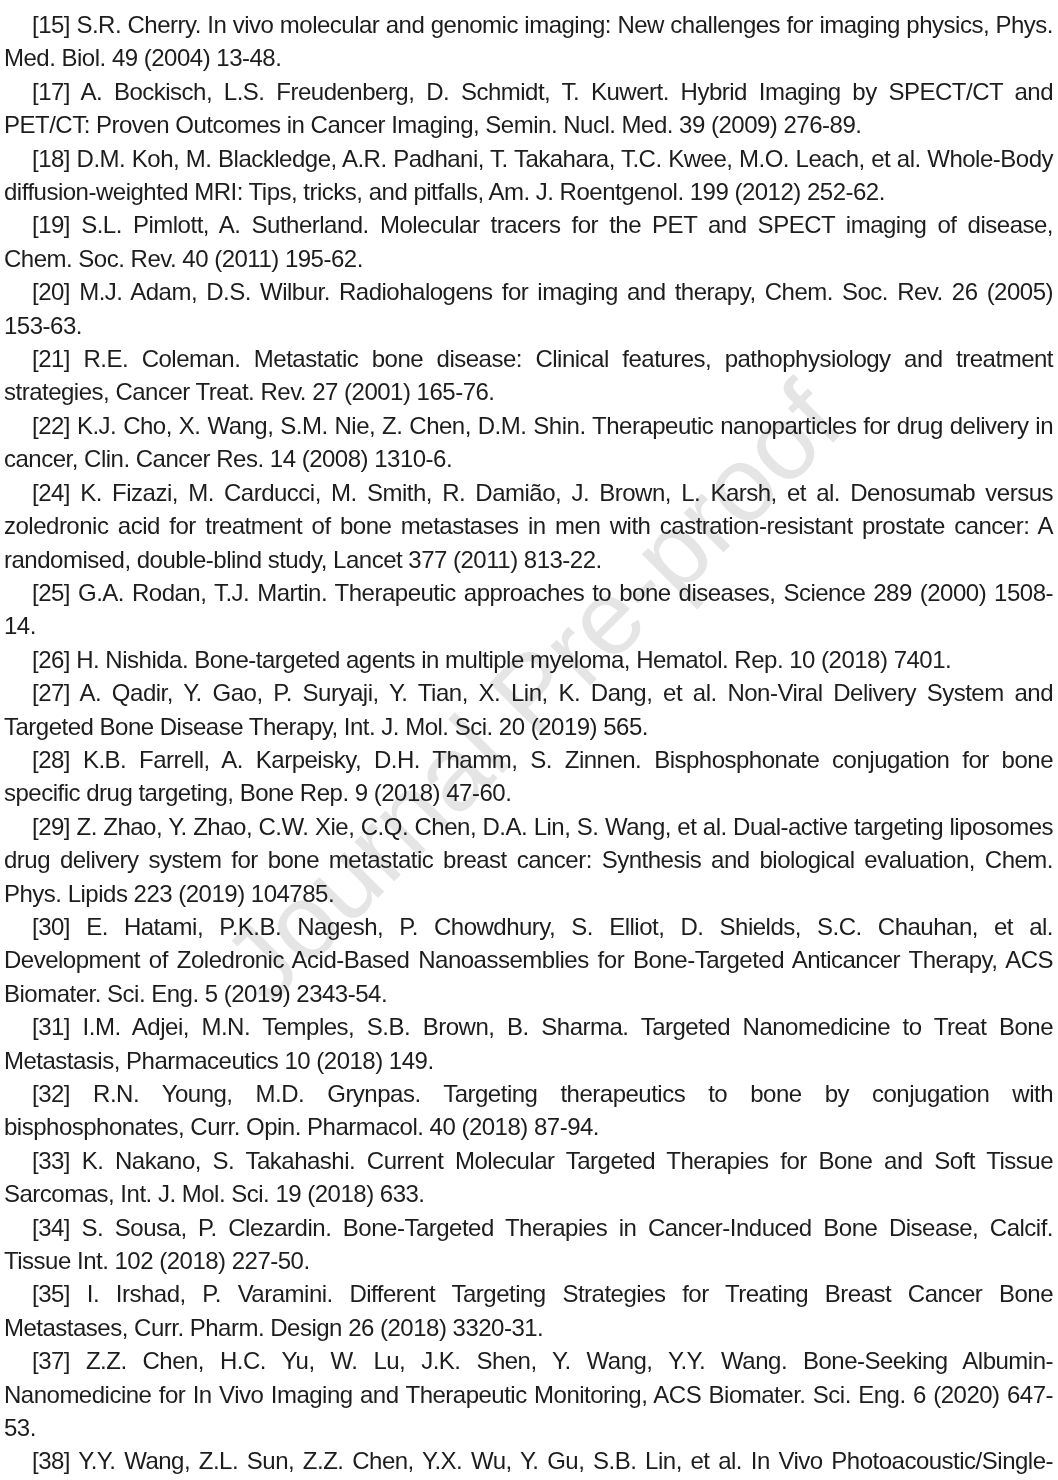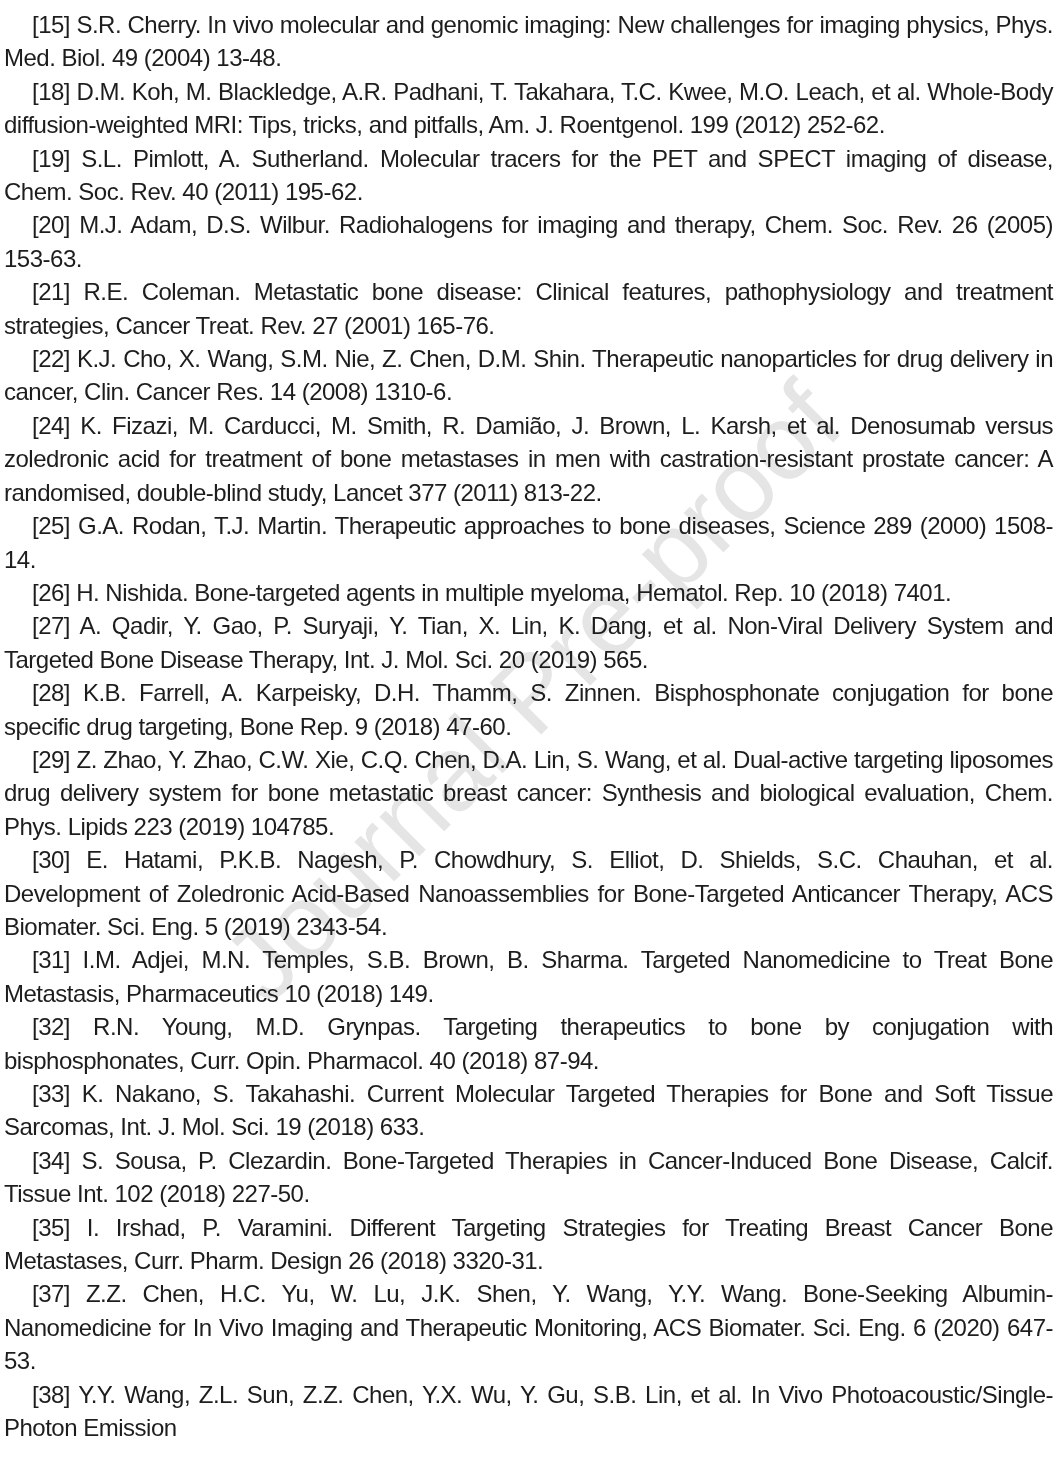--- a/index.html
+++ b/index.html
@@ -41,20 +41,21 @@
     text-indent: 28px;
   }
 </style>
 </head>
 <body>
 
 <div class="watermark">Journal Pre-proof</div>
 
 <div class="page-text">
   <p class="ref">[15] S.R. Cherry. In vivo molecular and genomic imaging: New challenges for imaging physics, Phys. Med. Biol. 49 (2004) 13-48.</p>
+  <p class="ref">[17] A. Bockisch, L.S. Freudenberg, D. Schmidt, T. Kuwert. Hybrid Imaging by SPECT/CT and PET/CT: Proven Outcomes in Cancer Imaging, Semin. Nucl. Med. 39 (2009) 276-89.</p>
   <p class="ref">[18] D.M. Koh, M. Blackledge, A.R. Padhani, T. Takahara, T.C. Kwee, M.O. Leach, et al. Whole-Body diffusion-weighted MRI: Tips, tricks, and pitfalls, Am. J. Roentgenol. 199 (2012) 252-62.</p>
   <p class="ref">[19] S.L. Pimlott, A. Sutherland. Molecular tracers for the PET and SPECT imaging of disease, Chem. Soc. Rev. 40 (2011) 195-62.</p>
   <p class="ref">[20] M.J. Adam, D.S. Wilbur. Radiohalogens for imaging and therapy, Chem. Soc. Rev. 26 (2005) 153-63.</p>
   <p class="ref">[21] R.E. Coleman. Metastatic bone disease: Clinical features, pathophysiology and treatment strategies, Cancer Treat. Rev. 27 (2001) 165-76.</p>
   <p class="ref">[22] K.J. Cho, X. Wang, S.M. Nie, Z. Chen, D.M. Shin. Therapeutic nanoparticles for drug delivery in cancer, Clin. Cancer Res. 14 (2008) 1310-6.</p>
   <p class="ref">[24] K. Fizazi, M. Carducci, M. Smith, R. Damião, J. Brown, L. Karsh, et al. Denosumab versus zoledronic acid for treatment of bone metastases in men with castration-resistant prostate cancer: A randomised, double-blind study, Lancet 377 (2011) 813-22.</p>
   <p class="ref">[25] G.A. Rodan, T.J. Martin. Therapeutic approaches to bone diseases, Science 289 (2000) 1508-14.</p>
   <p class="ref">[26] H. Nishida. Bone-targeted agents in multiple myeloma, Hematol. Rep. 10 (2018) 7401.</p>
   <p class="ref">[27] A. Qadir, Y. Gao, P. Suryaji, Y. Tian, X. Lin, K. Dang, et al. Non-Viral Delivery System and Targeted Bone Disease Therapy, Int. J. Mol. Sci. 20 (2019) 565.</p>
   <p class="ref">[28] K.B. Farrell, A. Karpeisky, D.H. Thamm, S. Zinnen. Bisphosphonate conjugation for bone specific drug targeting, Bone Rep. 9 (2018) 47-60.</p>

